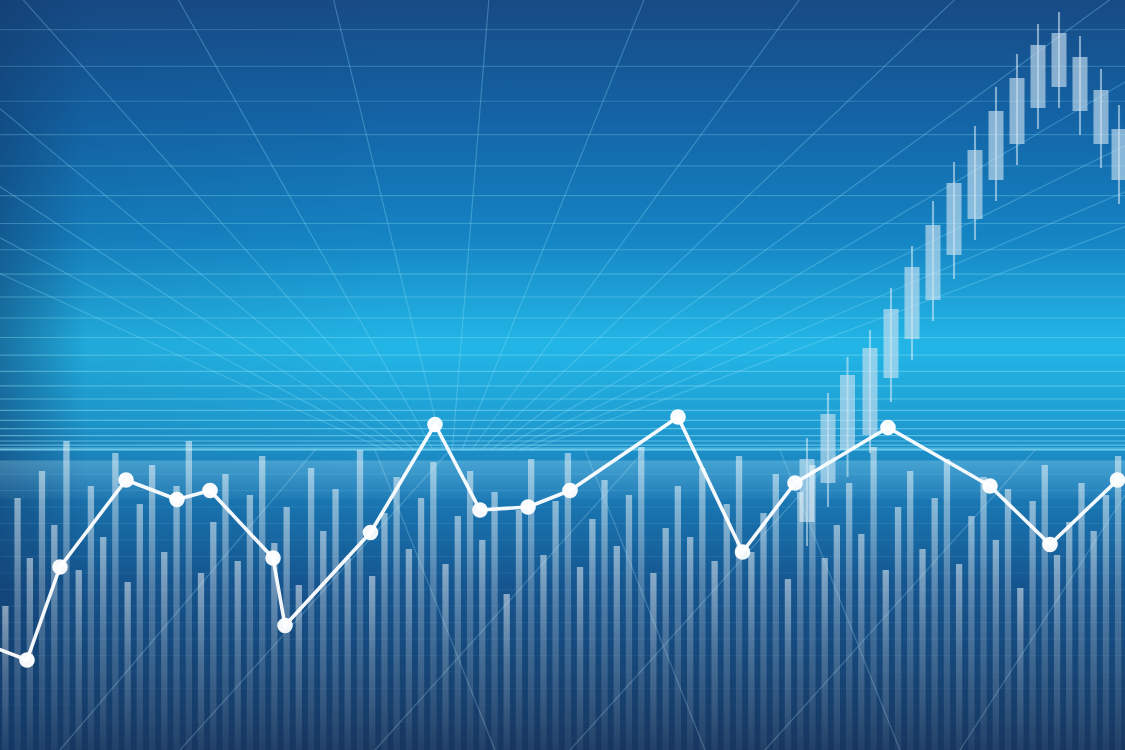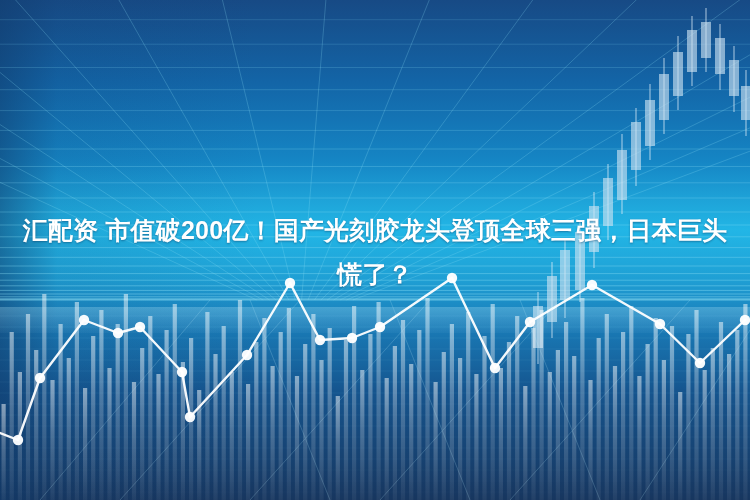--- a/index.html
+++ b/index.html
@@ -324,15 +324,14 @@
         <line x1="380" y1="500" x2="560" y2="300"></line>
         <line x1="510" y1="500" x2="690" y2="300"></line>
         <line x1="640" y1="500" x2="750" y2="330"></line>
         <line x1="40" y1="500" x2="210" y2="300"></line>
         <line x1="330" y1="500" x2="250" y2="300"></line>
         <line x1="470" y1="500" x2="390" y2="300"></line>
         <line x1="600" y1="500" x2="520" y2="300"></line>
       </g>
   </svg>
 
-  <div id="headline">汇配资 市值破200亿！国产光刻胶龙头登顶全球三强，日本巨头慌了？</div>
 
 </div>
 
 </body></html>

